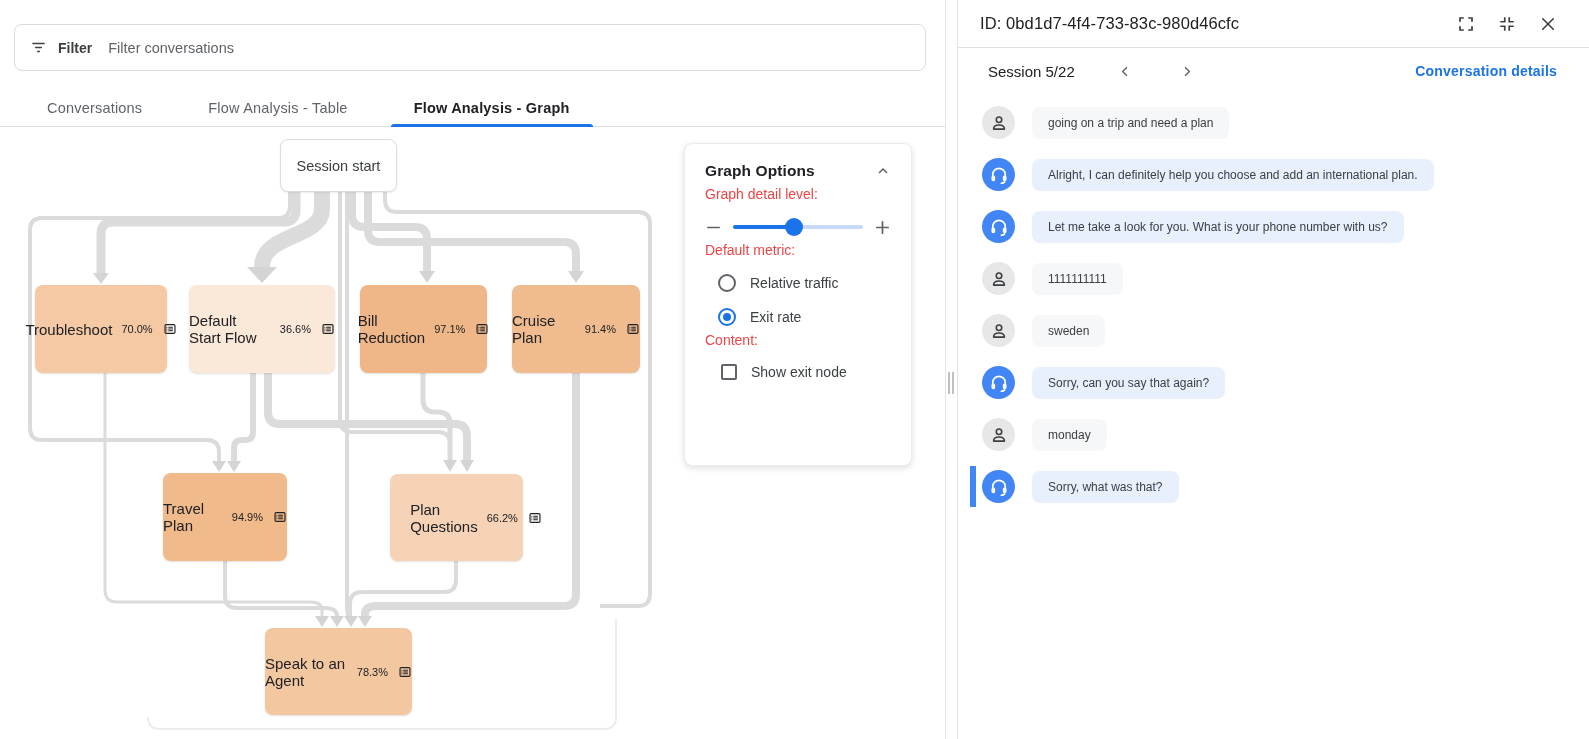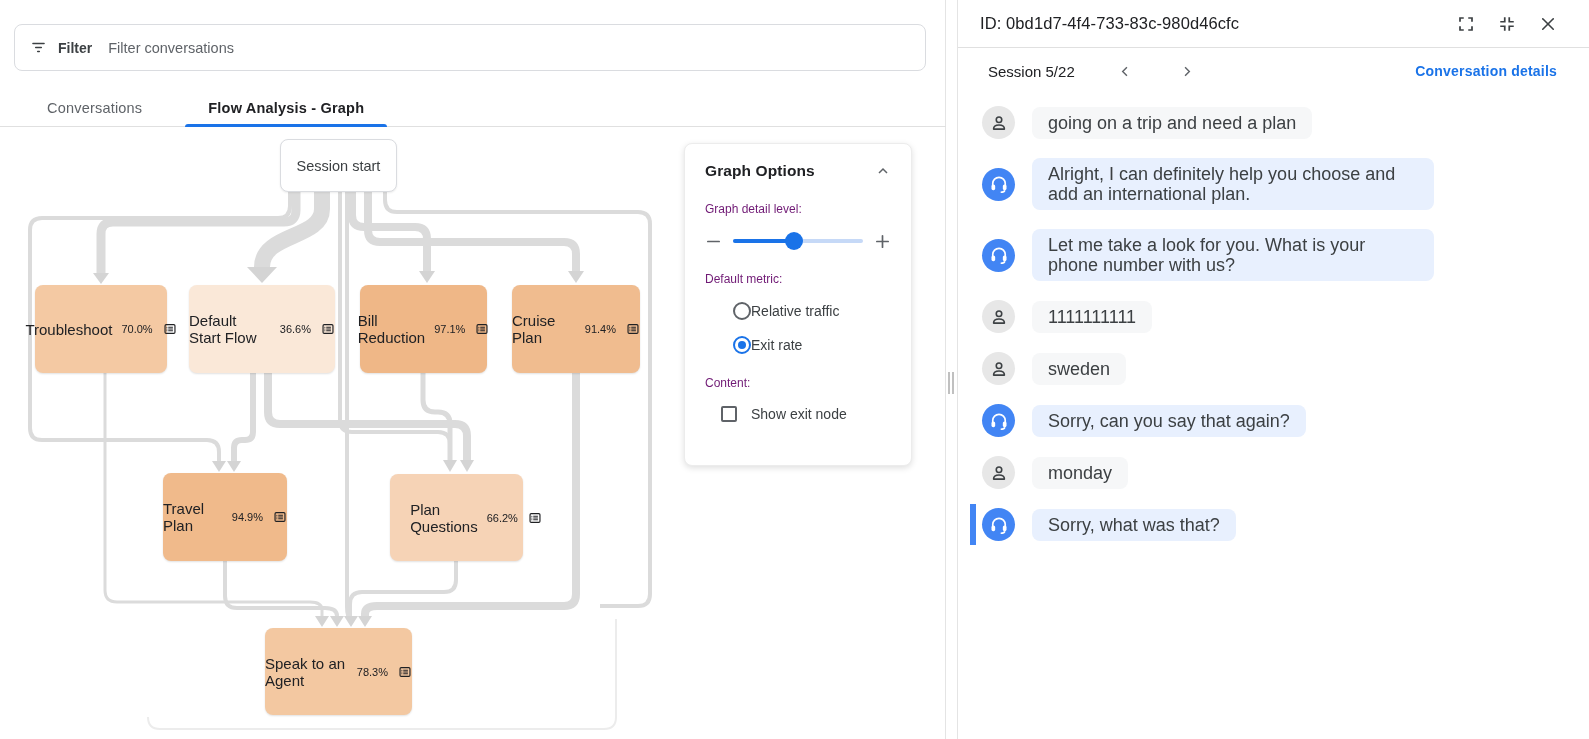--- a/index.html
+++ b/index.html
@@ -41,27 +41,27 @@
   }
 
   
   .graph-options {
     position:absolute; left:684px; top:16px; width:228px; height:323px; z-index:3;
     background:#fff; border:1px solid #ececec; border-radius:8px; box-shadow:0 2px 6px rgba(0,0,0,.13);
     padding:18px 20px;
   }
   .go-title-row { display:flex; align-items:center; justify-content:space-between; }
   .go-title { font-size:15.5px; font-weight:bold; color:#202124; letter-spacing:.1px; }
-  .go-section-label { font-size:12px; color:#701a75; margin-top:22px; }
+  .go-section-label { font-size:14px; color:#ef4444; margin-top:6px; }
   .slider-row { display:flex; align-items:center; margin-top:16px; gap:11px; }
   .slider-track-wrap { position:relative; flex:1; height:18px; cursor:pointer; }
   .slider-track { position:absolute; left:0; right:0; top:7px; height:4px; border-radius:2px; background:#c6d9f7; }
   .slider-fill { position:absolute; left:0; top:7px; height:4px; border-radius:2px; background:#1a73e8; }
   .slider-thumb { position:absolute; top:0; width:18px; height:18px; border-radius:50%; background:#1a73e8; }
-  .radio-row { display:flex; align-items:center; margin-top:16px; margin-left:28px; cursor:pointer; }
+  .radio-row { display:flex; align-items:center; gap:14px; margin-top:16px; margin-left:13px; cursor:pointer; }
   .radio-outer { width:18px; height:18px; border-radius:50%; border:2px solid #5f6368; position:relative; flex:none; }
   .radio-outer.checked { border-color:#1a73e8; }
   .radio-outer.checked::after { content:""; position:absolute; left:3px; top:3px; width:8px; height:8px; border-radius:50%; background:#1a73e8; }
   .radio-label, .check-label { font-size:14px; color:#3c4043; }
   .check-row { display:flex; align-items:center; gap:14px; margin-top:16px; margin-left:16px; cursor:pointer; }
   .checkbox { width:16px; height:16px; border:2px solid #5f6368; border-radius:2px; flex:none; }
 
   
   .gutter { position:absolute; left:946px; top:0; width:11px; height:739px; background:#fff; cursor:col-resize; }
   .gutter-handle { position:absolute; left:2px; top:372px; display:flex; gap:2px; }
@@ -77,21 +77,21 @@
   .session-label { font-size:15px; color:#202124; }
   .nav-btn { margin-left:42px; cursor:pointer; display:flex; align-items:center; background:none; border:none; padding:0; }
   .nav-btn + .nav-btn { margin-left:44px; }
   .details-link { margin-left:auto; font-size:14px; font-weight:bold; color:#1a73e8; letter-spacing:.2px; cursor:pointer; text-decoration:none; }
 
   .message-list { padding:12px 24px 0 24px; }
   .msg-row { position:relative; display:flex; align-items:center; gap:17px; margin-bottom:19px; }
   .avatar { width:33px; height:33px; border-radius:50%; flex:none; display:flex; align-items:center; justify-content:center; }
   .avatar.user { background:#e7e7e7; }
   .avatar.agent { background:#4285f4; }
-  .bubble { font-size:18px; line-height:20px; color:#3c4043; padding:6px 16px; border-radius:8px; max-width:402px; cursor:pointer; }
+  .bubble { font-size:12px; line-height:20px; color:#3c4043; padding:6px 16px; border-radius:8px; max-width:402px; cursor:pointer; }
   .msg-row.user .bubble { background:#f6f7f8; }
   .msg-row.agent .bubble { background:#e8f0fe; }
   .sel-bar { position:absolute; left:-12px; top:-4px; bottom:-4px; width:6px; background:#4285f4; }
 </style>
 </head>
 <body>
 
 <div class="stage">
 
   <div class="left-panel">
@@ -103,20 +103,21 @@
             <line x1="8.5" y1="12" x2="15.5" y2="12"></line>
             <line x1="11" y1="17" x2="13" y2="17"></line>
         </g>
       </svg>
       <span class="filter-label">Filter</span>
       <span class="filter-placeholder">Filter conversations</span>
     </div>
 
     <div class="tabs">
       <div class="tab">Conversations</div>
+      <div class="tab">Flow Analysis - Table</div>
       <div class="tab active">Flow Analysis - Graph</div>
     </div>
 
     <div class="graph-canvas">
       <svg class="edges-svg" width="946" height="612">
         <g fill="none" stroke="#dbdbdb" stroke-linecap="butt">
           <path d="M296 65 V83 Q296 95 284 95 H113 Q101 95 101 107 V146" stroke-width="9"></path>
           <path d="M322 65 V82 C322 112 262 106 262 140" stroke-width="16"></path>
           <path d="M352 65 V88 Q352 100 364 100 H415 Q427 100 427 112 V144" stroke-width="8"></path>
           <path d="M368 65 V103 Q368 115 380 115 H564 Q576 115 576 127 V144" stroke-width="8"></path>

